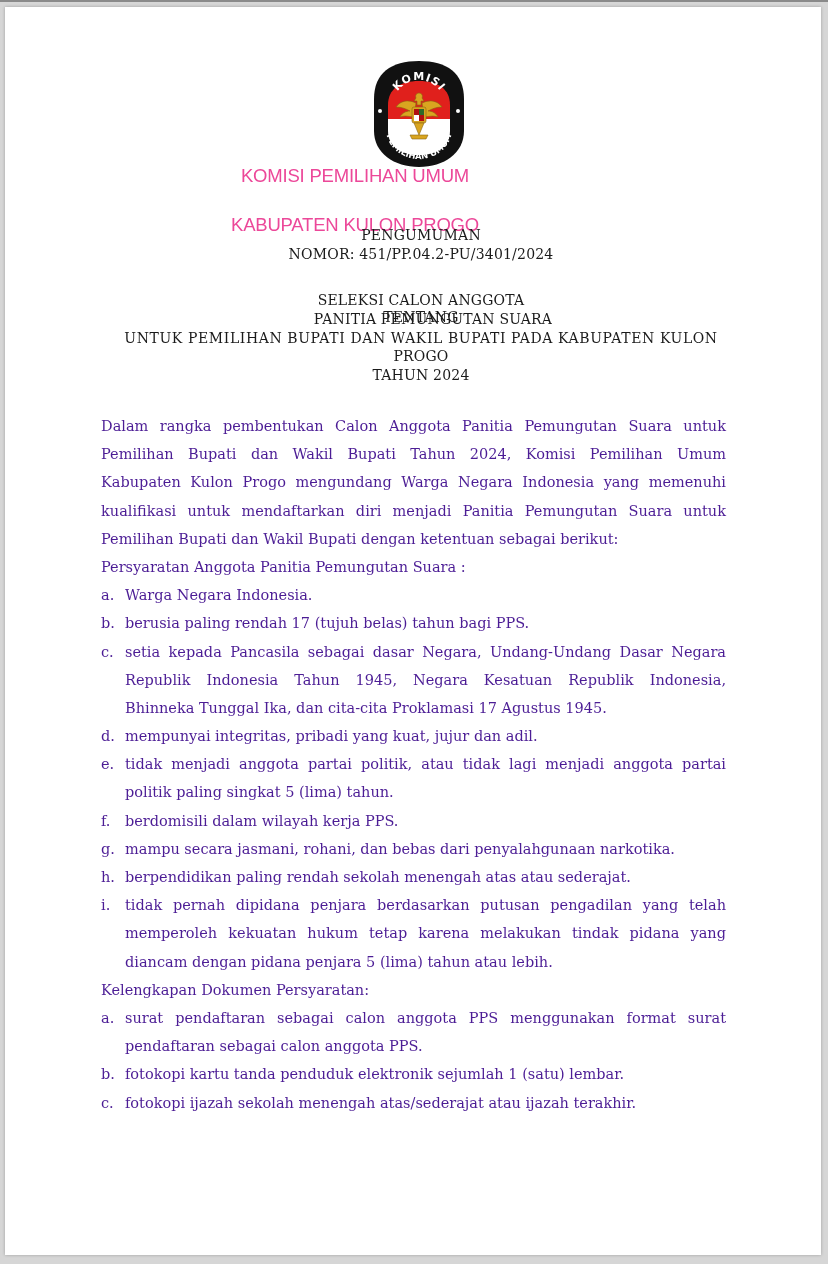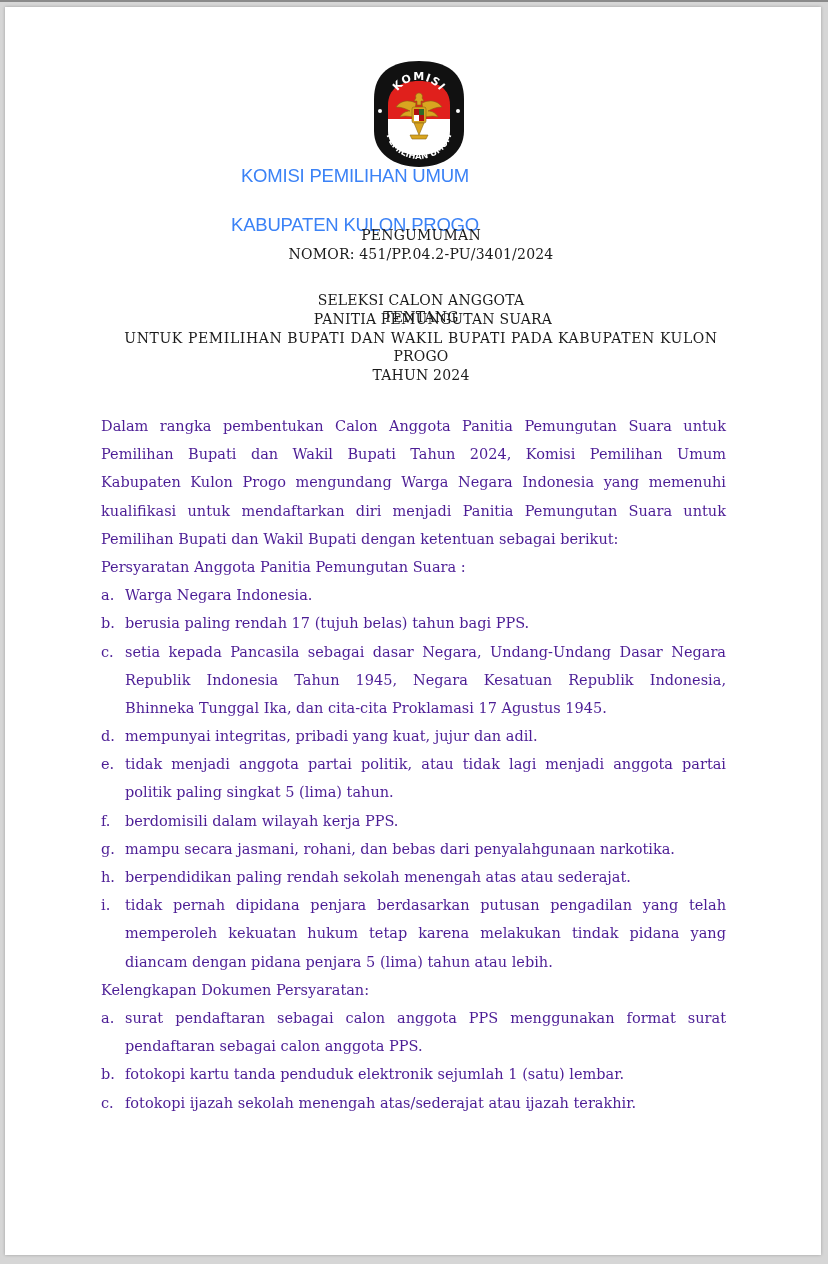--- a/index.html
+++ b/index.html
@@ -25,21 +25,21 @@
       width: 94px; height: 110px;
     }
     .org {
       position: absolute;
       left: 0; width: 700px;
       text-align: center;
       font-family: "Liberation Sans", "DejaVu Sans", sans-serif;
       font-size: 18.5px;
       line-height: 22px;
       letter-spacing: -0.2px;
-      color: #3b82f6;
+      color: #ec4899;
     }
     .org1 { top: 158px; }
     .org2 { top: 179px; margin-top: 28px; }
     .hdr {
       position: absolute;
       left: 8px; width: 816px;
       text-align: center;
       font-family: "DejaVu Serif", serif;
       font-size: 14px;
       line-height: 19px;

